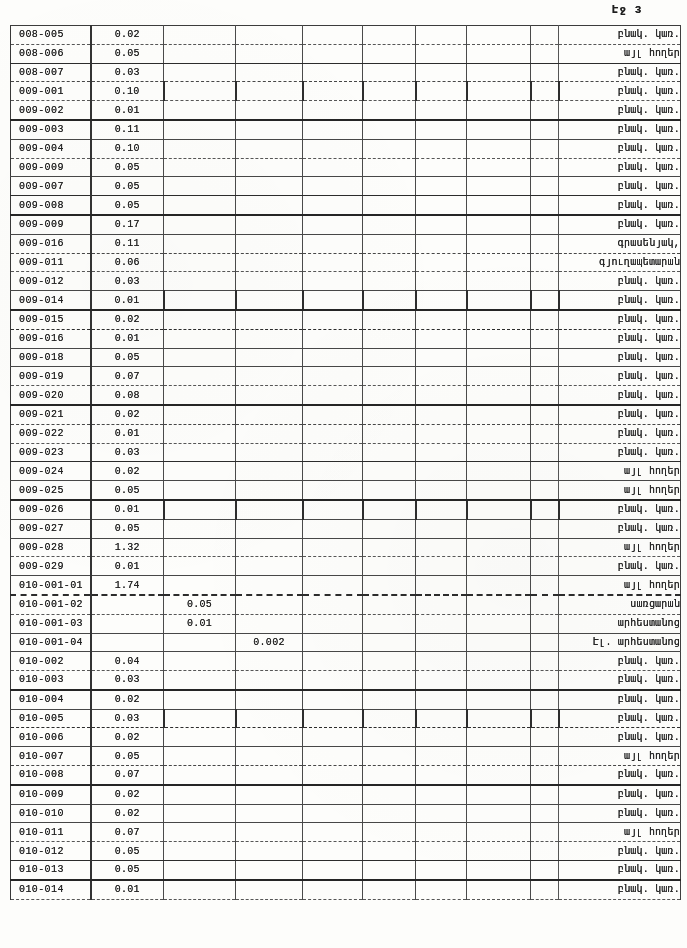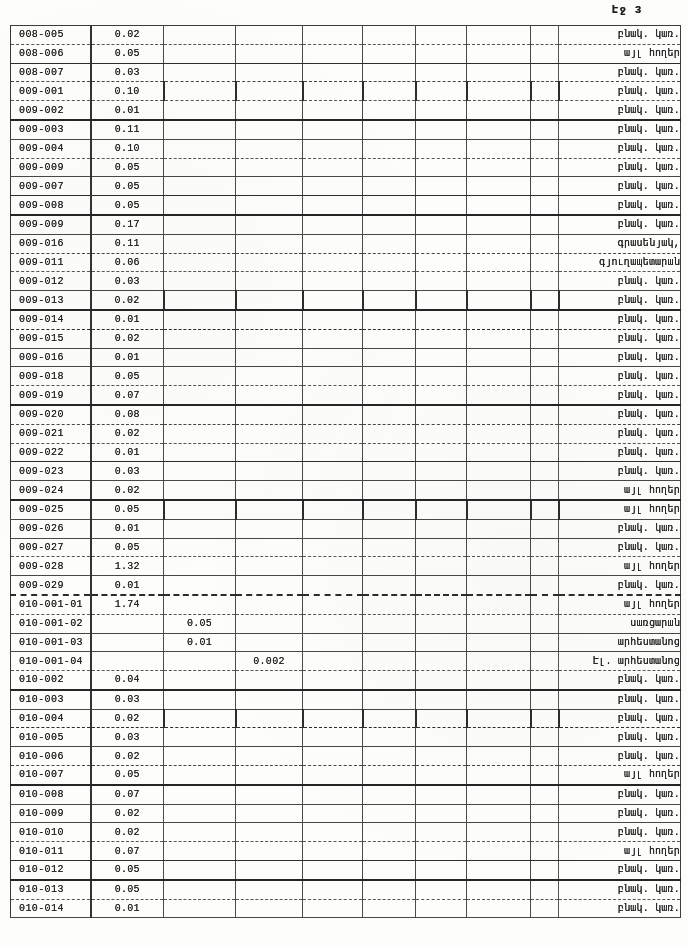--- a/index.html
+++ b/index.html
@@ -265,32 +265,20 @@
       <td class="val"></td>
       <td class="val"></td>
       <td class="val"></td>
       <td class="val"></td>
       <td class="val"></td>
       <td class="val"></td>
       <td class="val"></td>
       <td class="label">բնակ. կառ.</td>
     </tr>
 
-    <tr>
-      <td class="code">009-013</td>
-      <td class="val">0.02</td>
-      <td class="val"></td>
-      <td class="val"></td>
-      <td class="val"></td>
-      <td class="val"></td>
-      <td class="val"></td>
-      <td class="val"></td>
-      <td class="val"></td>
-      <td class="label">բնակ. կառ.</td>
-    </tr>
 
     <tr>
       <td class="code">009-014</td>
       <td class="val">0.01</td>
       <td class="val"></td>
       <td class="val"></td>
       <td class="val"></td>
       <td class="val"></td>
       <td class="val"></td>
       <td class="val"></td>

